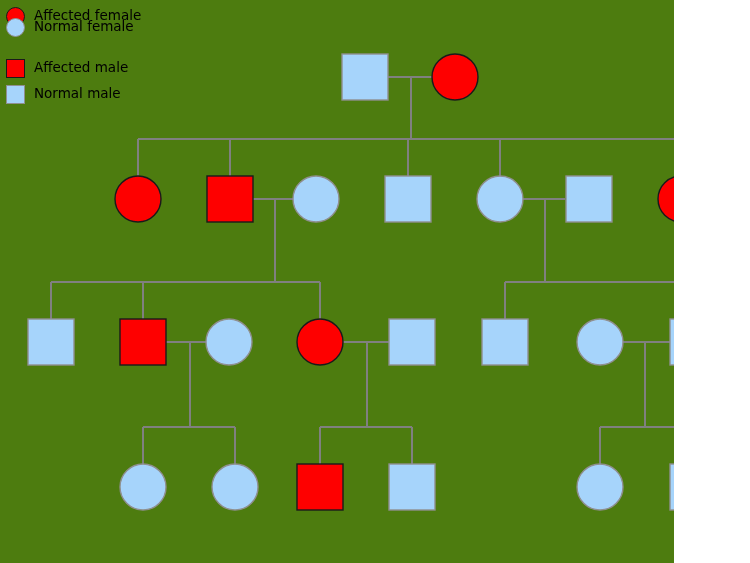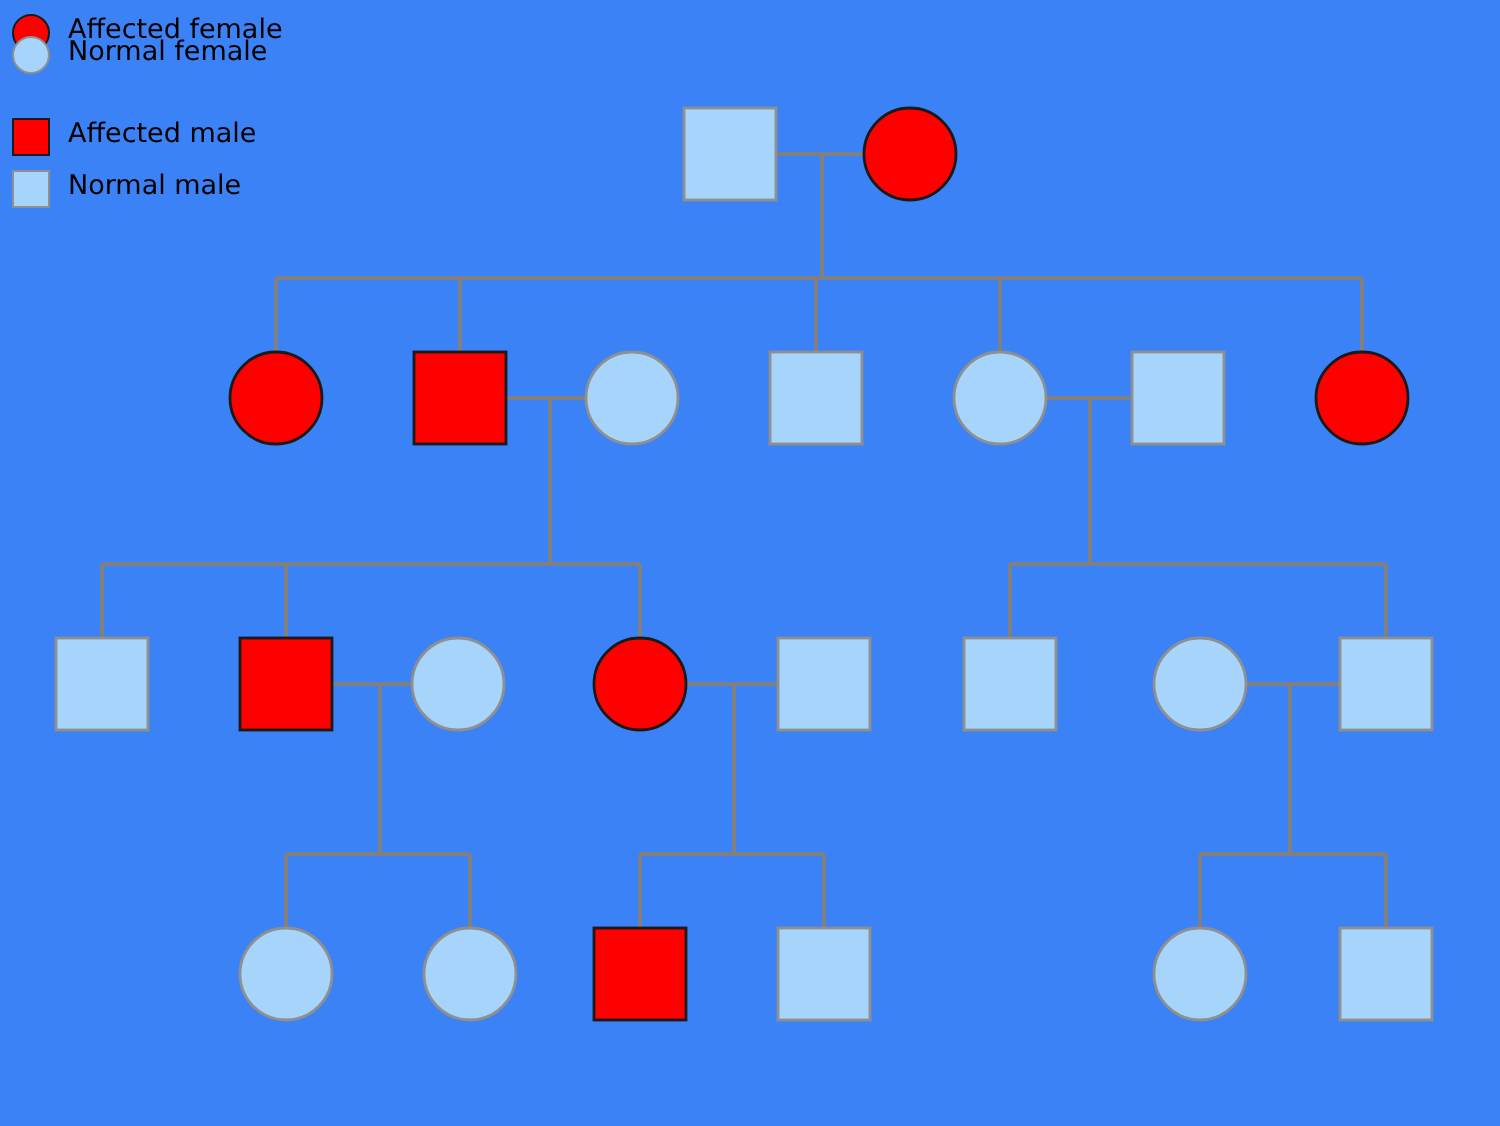--- a/index.html
+++ b/index.html
@@ -2,23 +2,23 @@
 <html><head>
 <meta charset="utf-8">
 <style>
   html, body {
     margin: 0;
     padding: 0;
     background: #ffffff;
   }
   #page {
     position: relative;
-    width: 750px;
+    width: 674px;
     height: 563px;
-    background: #3b82f6;
+    background: #4d7c0f;
     overflow: hidden;
     font-family: "DejaVu Sans", "Liberation Sans", sans-serif;
   }
   #pedigree-svg {
     position: absolute;
     left: 0;
     top: 0;
     width: 750px;
     height: 563px;
   }

